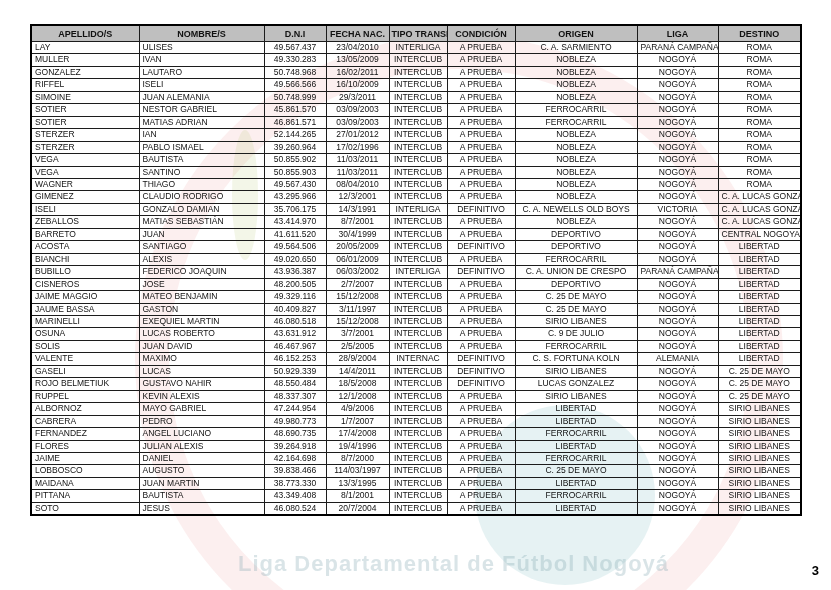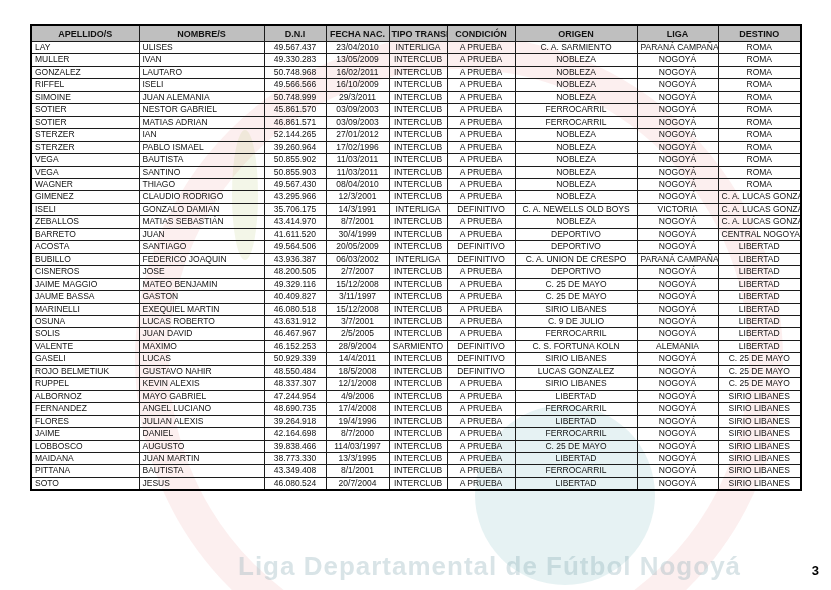--- a/index.html
+++ b/index.html
@@ -31,21 +31,21 @@
   }
   .wm-smudge {
     position: absolute; left: 232px; top: 130px;
     width: 26px; height: 130px;
     border-radius: 50%;
     background: rgba(170, 190, 90, 0.14);
   }
   .wm-text {
     position: absolute; left: 238px; top: 551px;
     z-index: 0;
-    font-size: 26px; font-weight: bold; letter-spacing: 1px;
+    font-size: 22px; font-weight: bold; letter-spacing: 1px;
     color: rgba(130, 165, 175, 0.30);
     white-space: nowrap;
     pointer-events: none;
   }
 
   table.transfer-table {
     position: absolute; left: 30px; top: 24px;
     z-index: 1;
     width: 770px;
     border-collapse: collapse;
@@ -302,20 +302,31 @@
           <td class="col-1">SANTIAGO</td>
           <td class="col-2">49.564.506</td>
           <td class="col-3">20/05/2009</td>
           <td class="col-4">INTERCLUB</td>
           <td class="col-5">DEFINITIVO</td>
           <td class="col-6">DEPORTIVO</td>
           <td class="col-7">NOGOYÁ</td>
           <td class="col-8">LIBERTAD</td>
         </tr>
         <tr>
+          <td class="col-0">BIANCHI</td>
+          <td class="col-1">ALEXIS</td>
+          <td class="col-2">49.020.650</td>
+          <td class="col-3">06/01/2009</td>
+          <td class="col-4">INTERCLUB</td>
+          <td class="col-5">A PRUEBA</td>
+          <td class="col-6">FERROCARRIL</td>
+          <td class="col-7">NOGOYÁ</td>
+          <td class="col-8">LIBERTAD</td>
+        </tr>
+        <tr>
           <td class="col-0">BUBILLO</td>
           <td class="col-1">FEDERICO JOAQUIN</td>
           <td class="col-2">43.936.387</td>
           <td class="col-3">06/03/2002</td>
           <td class="col-4">INTERLIGA</td>
           <td class="col-5">DEFINITIVO</td>
           <td class="col-6">C. A. UNION DE CRESPO</td>
           <td class="col-7">PARANÁ CAMPAÑA</td>
           <td class="col-8">LIBERTAD</td>
         </tr>
@@ -383,21 +394,21 @@
           <td class="col-5">A PRUEBA</td>
           <td class="col-6">FERROCARRIL</td>
           <td class="col-7">NOGOYÁ</td>
           <td class="col-8">LIBERTAD</td>
         </tr>
         <tr>
           <td class="col-0">VALENTE</td>
           <td class="col-1">MAXIMO</td>
           <td class="col-2">46.152.253</td>
           <td class="col-3">28/9/2004</td>
-          <td class="col-4">SARMIENTO</td>
+          <td class="col-4">INTERNAC</td>
           <td class="col-5">DEFINITIVO</td>
           <td class="col-6">C. S. FORTUNA KOLN</td>
           <td class="col-7">ALEMANIA</td>
           <td class="col-8">LIBERTAD</td>
         </tr>
         <tr>
           <td class="col-0">GASELI</td>
           <td class="col-1">LUCAS</td>
           <td class="col-2">50.929.339</td>
           <td class="col-3">14/4/2011</td>
@@ -434,20 +445,31 @@
           <td class="col-1">MAYO GABRIEL</td>
           <td class="col-2">47.244.954</td>
           <td class="col-3">4/9/2006</td>
           <td class="col-4">INTERCLUB</td>
           <td class="col-5">A PRUEBA</td>
           <td class="col-6">LIBERTAD</td>
           <td class="col-7">NOGOYÁ</td>
           <td class="col-8">SIRIO LIBANES</td>
         </tr>
         <tr>
+          <td class="col-0">CABRERA</td>
+          <td class="col-1">PEDRO</td>
+          <td class="col-2">49.980.773</td>
+          <td class="col-3">1/7/2007</td>
+          <td class="col-4">INTERCLUB</td>
+          <td class="col-5">A PRUEBA</td>
+          <td class="col-6">LIBERTAD</td>
+          <td class="col-7">NOGOYÁ</td>
+          <td class="col-8">SIRIO LIBANES</td>
+        </tr>
+        <tr>
           <td class="col-0">FERNANDEZ</td>
           <td class="col-1">ANGEL LUCIANO</td>
           <td class="col-2">48.690.735</td>
           <td class="col-3">17/4/2008</td>
           <td class="col-4">INTERCLUB</td>
           <td class="col-5">A PRUEBA</td>
           <td class="col-6">FERROCARRIL</td>
           <td class="col-7">NOGOYÁ</td>
           <td class="col-8">SIRIO LIBANES</td>
         </tr>

